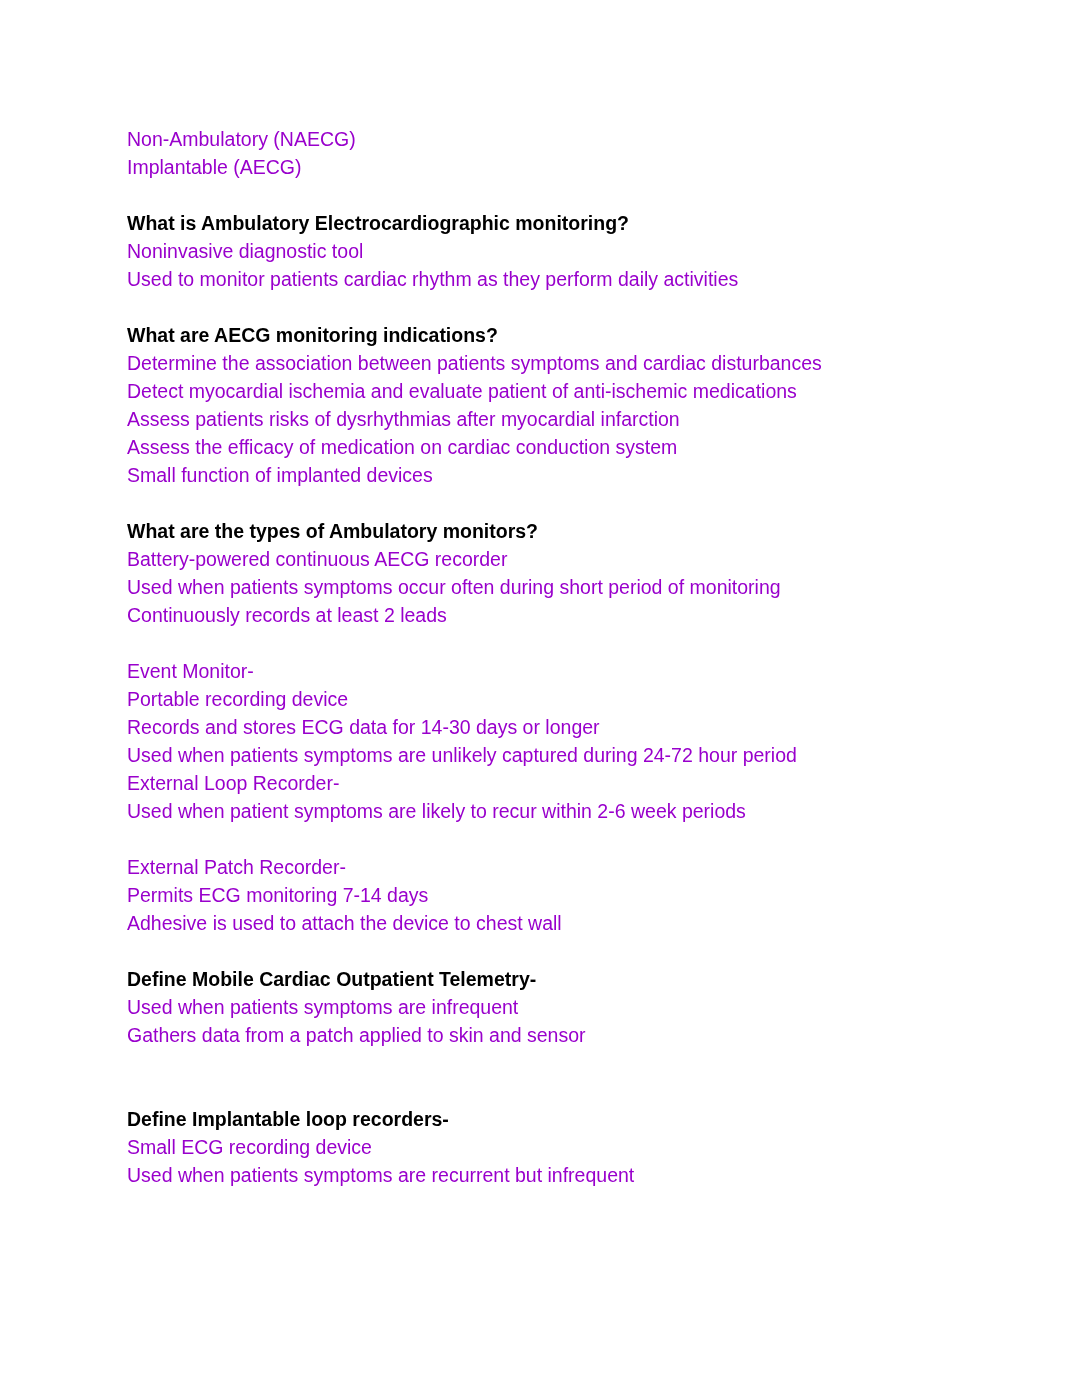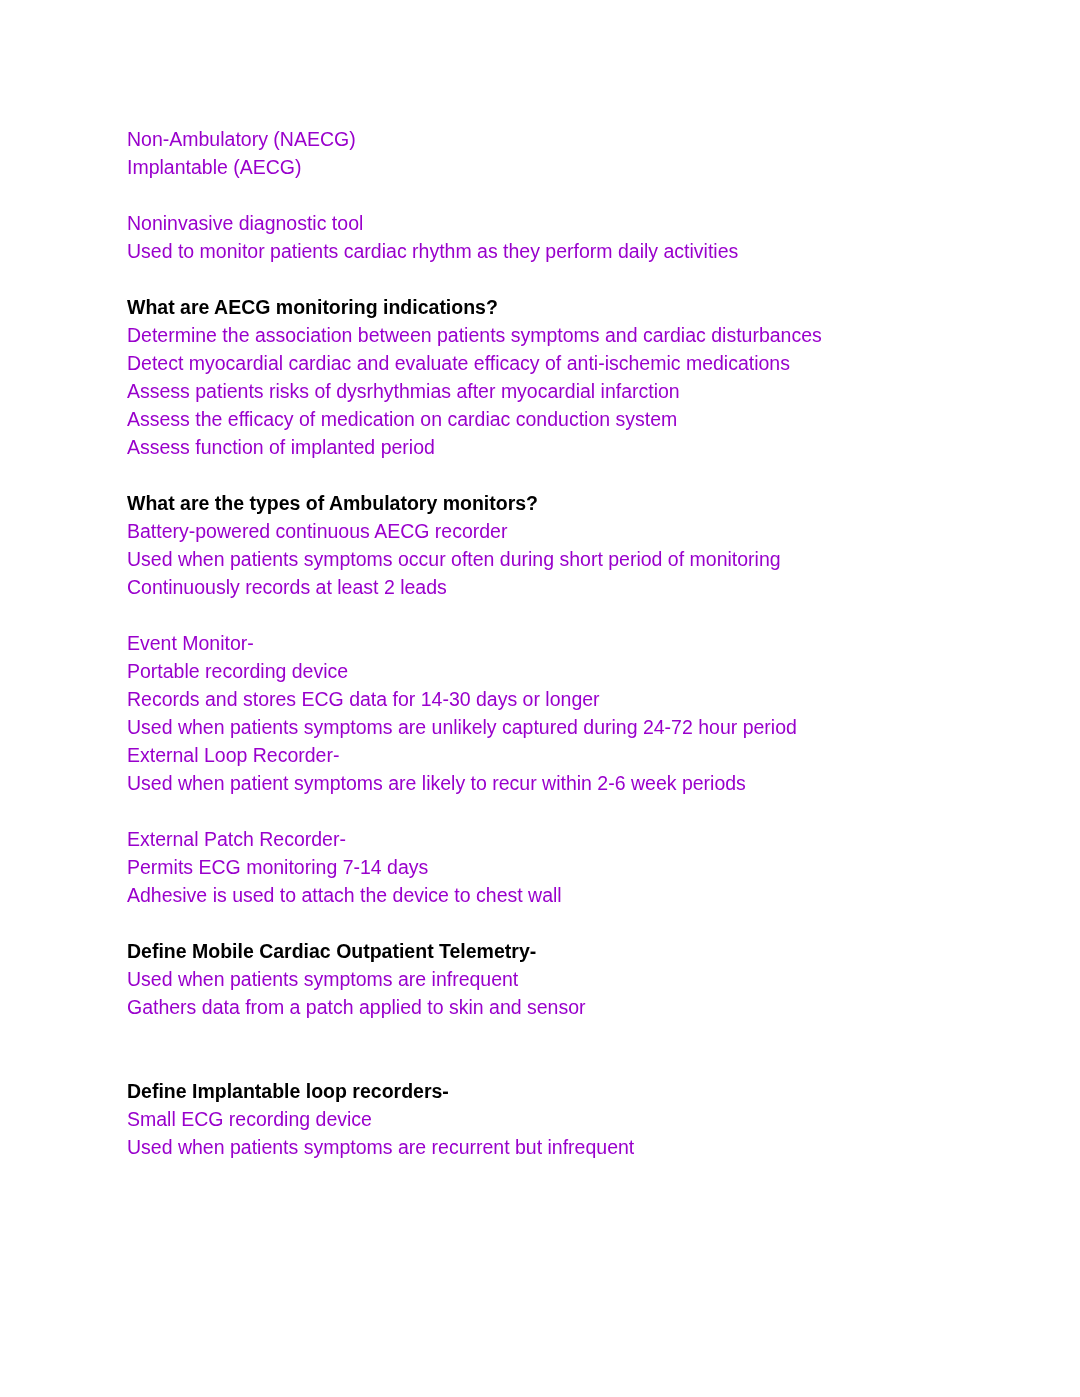--- a/index.html
+++ b/index.html
@@ -46,31 +46,32 @@
 
 <div class="page">
   <div class="doc-content">
 
     <div class="block">
       <div class="line a">Non-Ambulatory (NAECG)</div>
       <div class="line a">Implantable (AECG)</div>
     </div>
 
     <div class="block">
+      <div class="line q">What is Ambulatory Electrocardiographic monitoring?</div>
       <div class="line a">Noninvasive diagnostic tool</div>
       <div class="line a">Used to monitor patients cardiac rhythm as they perform daily activities</div>
     </div>
 
     <div class="block">
       <div class="line q">What are AECG monitoring indications?</div>
       <div class="line a">Determine the association between patients symptoms and cardiac disturbances</div>
-      <div class="line a">Detect myocardial cardiac and evaluate efficacy of anti-ischemic medications</div>
+      <div class="line a">Detect myocardial ischemia and evaluate patient of anti-ischemic medications</div>
       <div class="line a">Assess patients risks of dysrhythmias after myocardial infarction</div>
       <div class="line a">Assess the efficacy of medication on cardiac conduction system</div>
-      <div class="line a">Assess function of implanted period</div>
+      <div class="line a">Small function of implanted devices</div>
     </div>
 
     <div class="block">
       <div class="line q">What are the types of Ambulatory monitors?</div>
       <div class="line a">Battery-powered continuous AECG recorder</div>
       <div class="line a">Used when patients symptoms occur often during short period of monitoring</div>
       <div class="line a">Continuously records at least 2 leads</div>
     </div>
 
     <div class="block">

